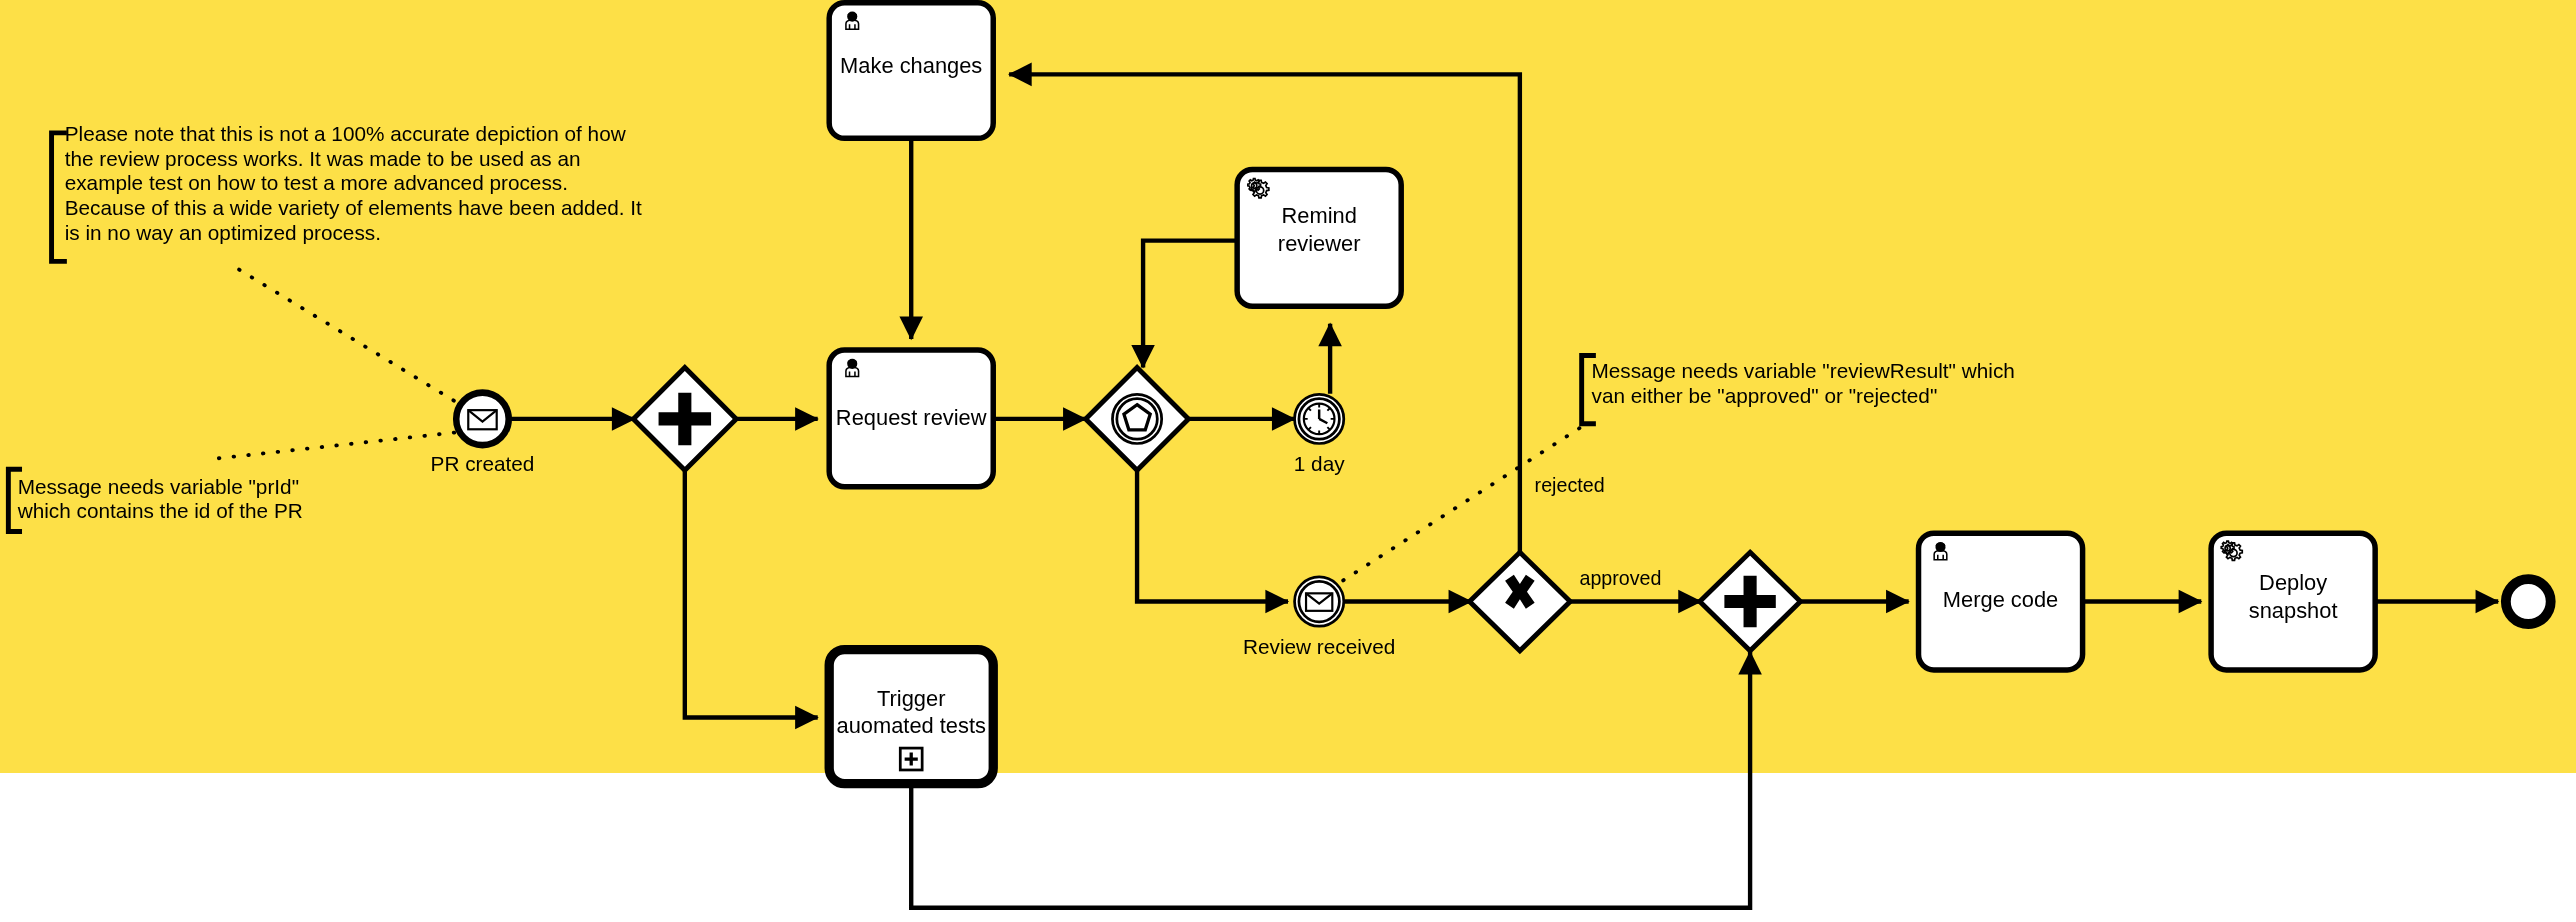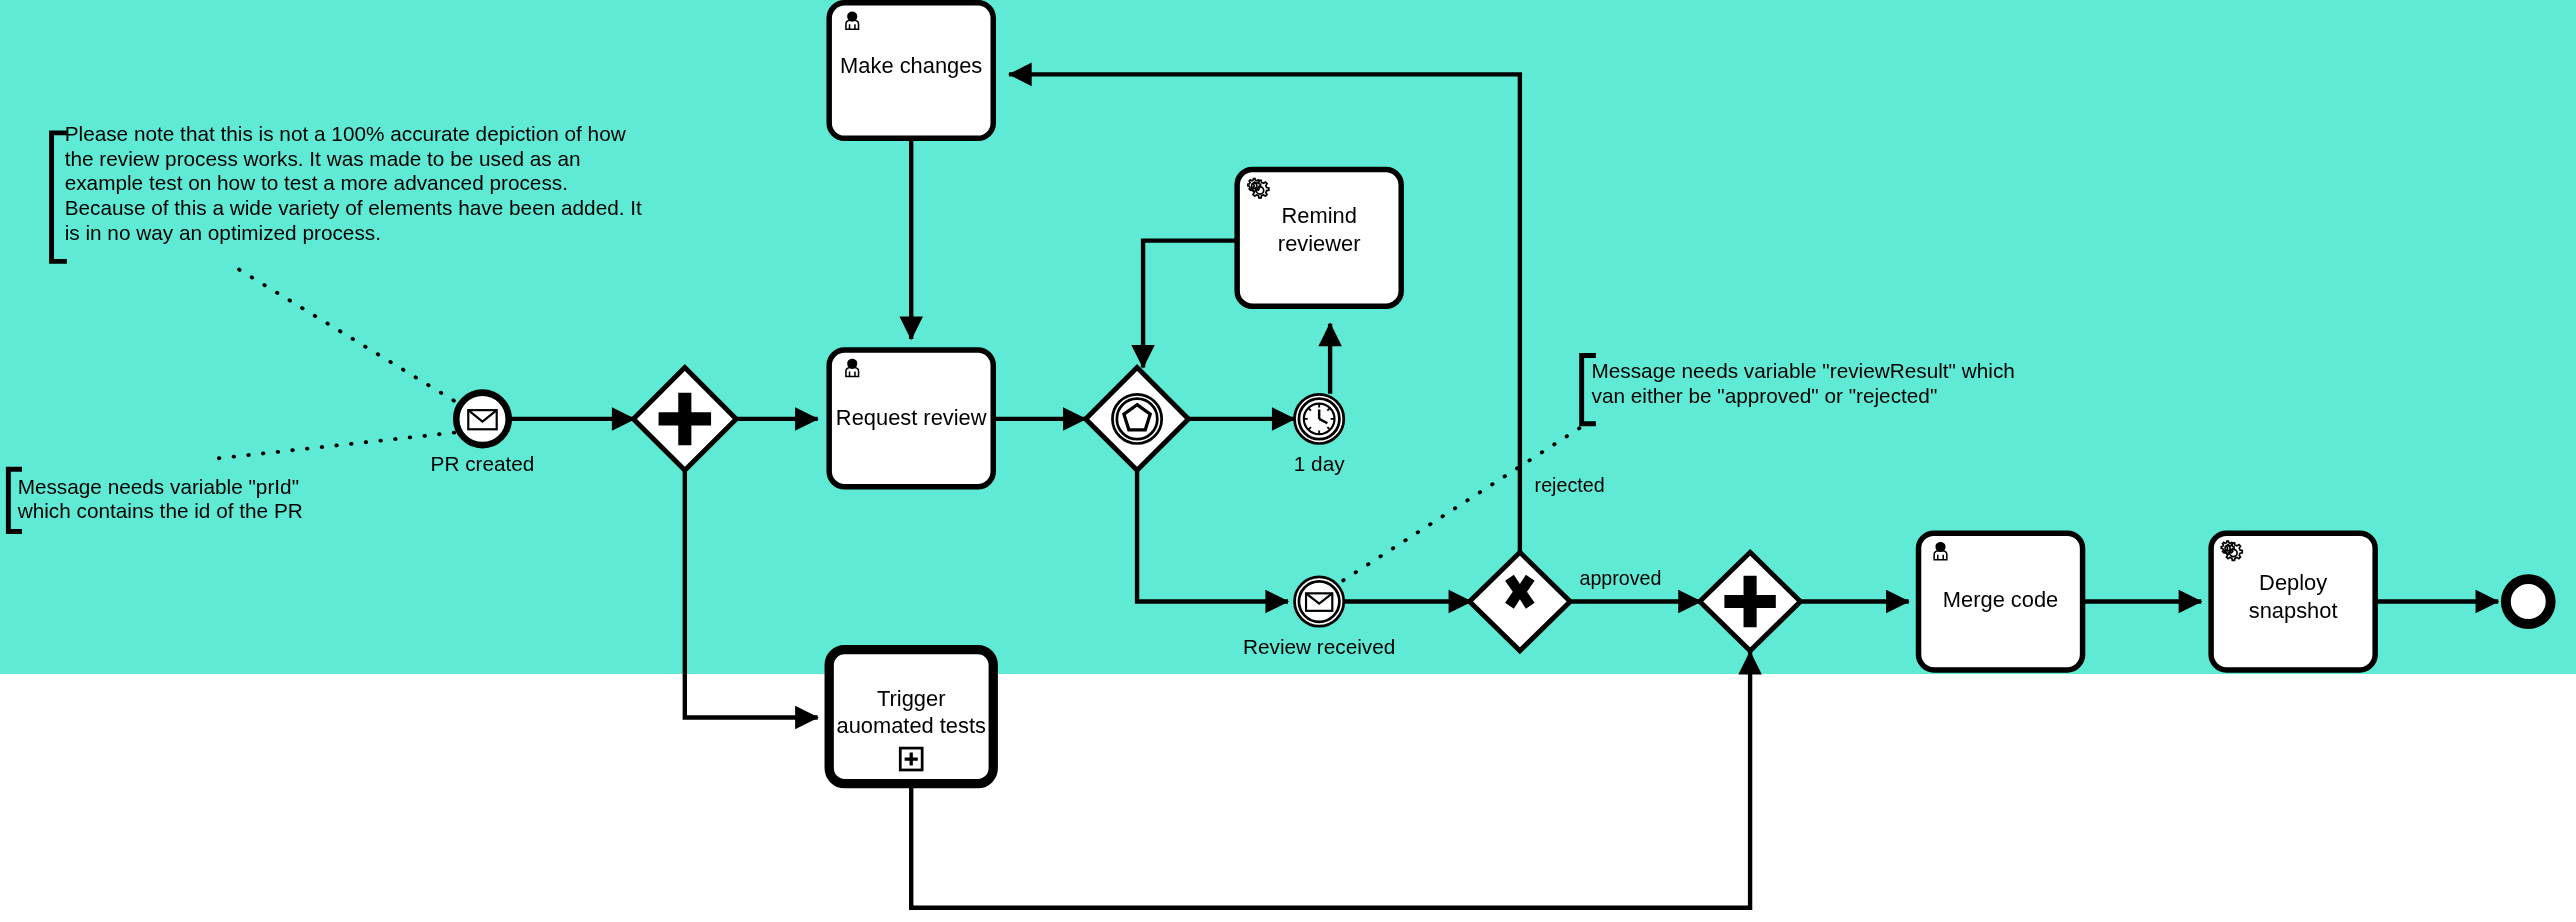--- a/index.html
+++ b/index.html
@@ -3,21 +3,21 @@
 <meta charset="utf-8">
 <title>BPMN Review Process Diagram</title>
 <style>
   html,body{margin:0;padding:0;background:#ffffff;}
   body{
     font-family:"Liberation Sans", sans-serif;
     width:2576px;height:922px;
     overflow:hidden;
     color:#000000;
   }
-  #canvas{position:relative;width:2576px;height:674px;background:#5eead4;}
+  #canvas{position:relative;width:2576px;height:773px;background:#fde047;}
   svg#diagram{position:absolute;top:0;left:0;width:2576px;height:922px;}
 
   .task-label{
     font-size:40px;
     fill:#000000;
     text-anchor:middle;
     dominant-baseline:middle;
     font-family:"Liberation Sans", sans-serif;
   }
   .event-label{

